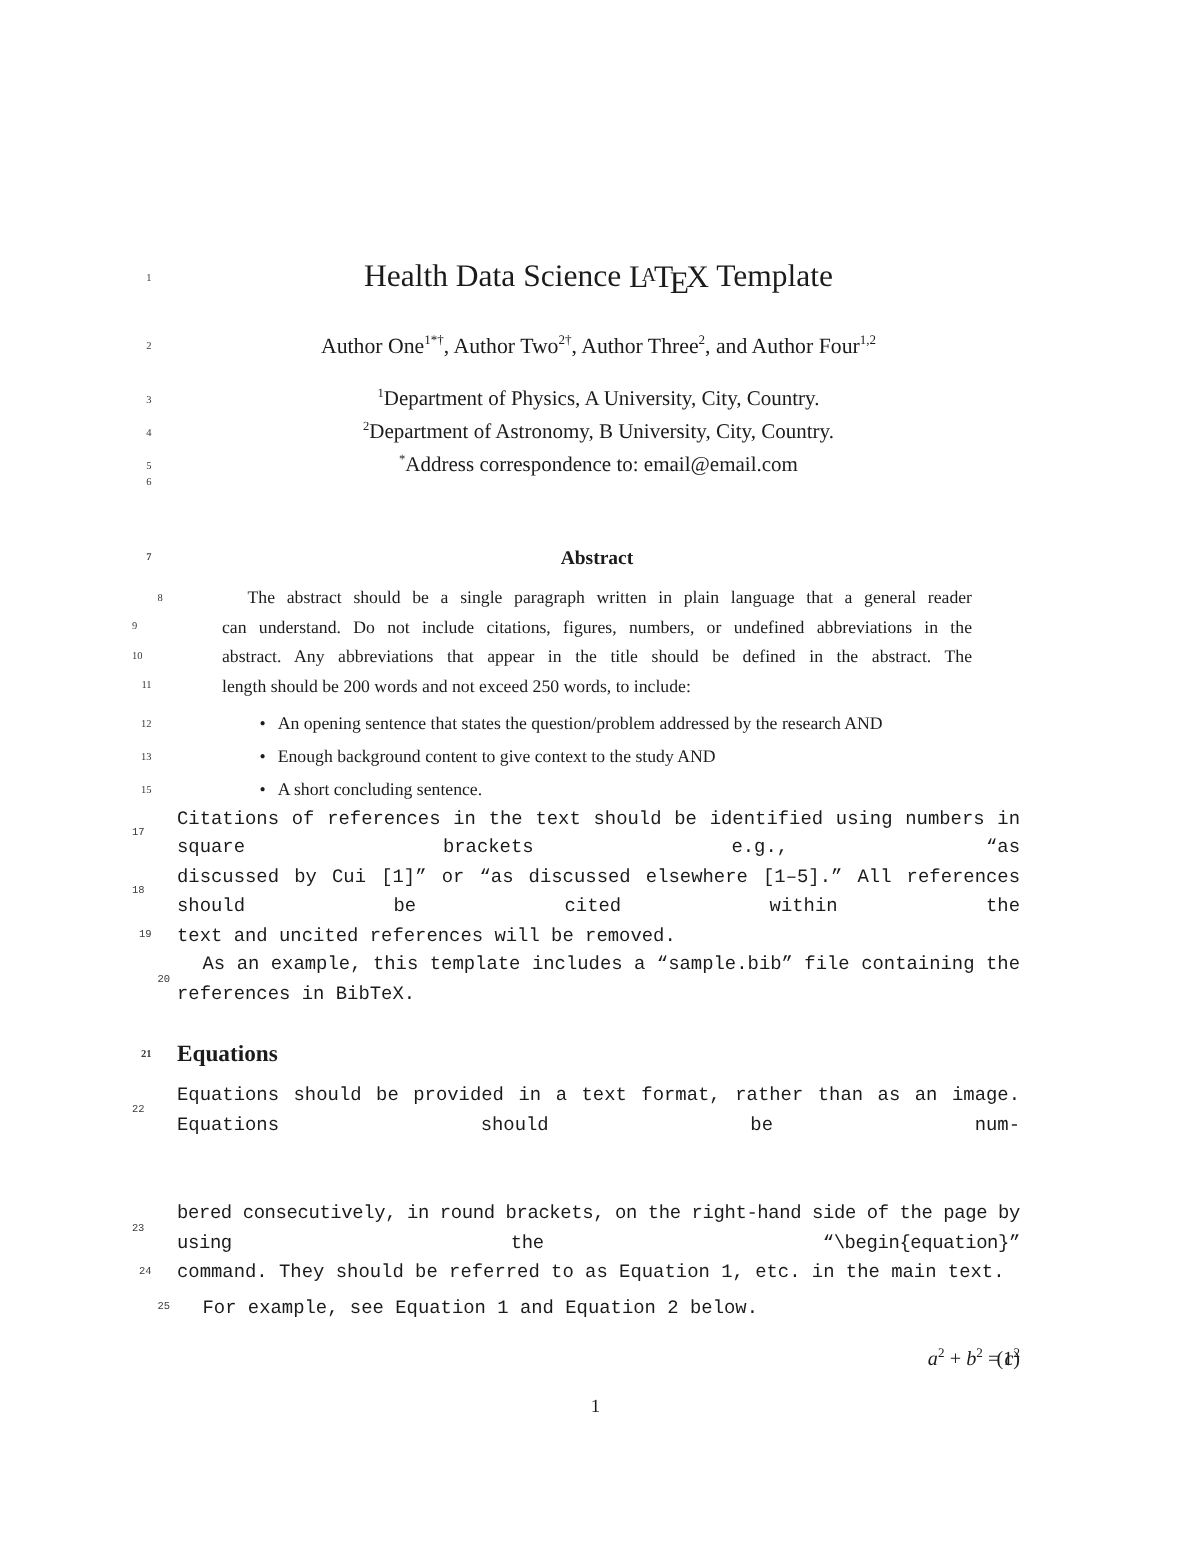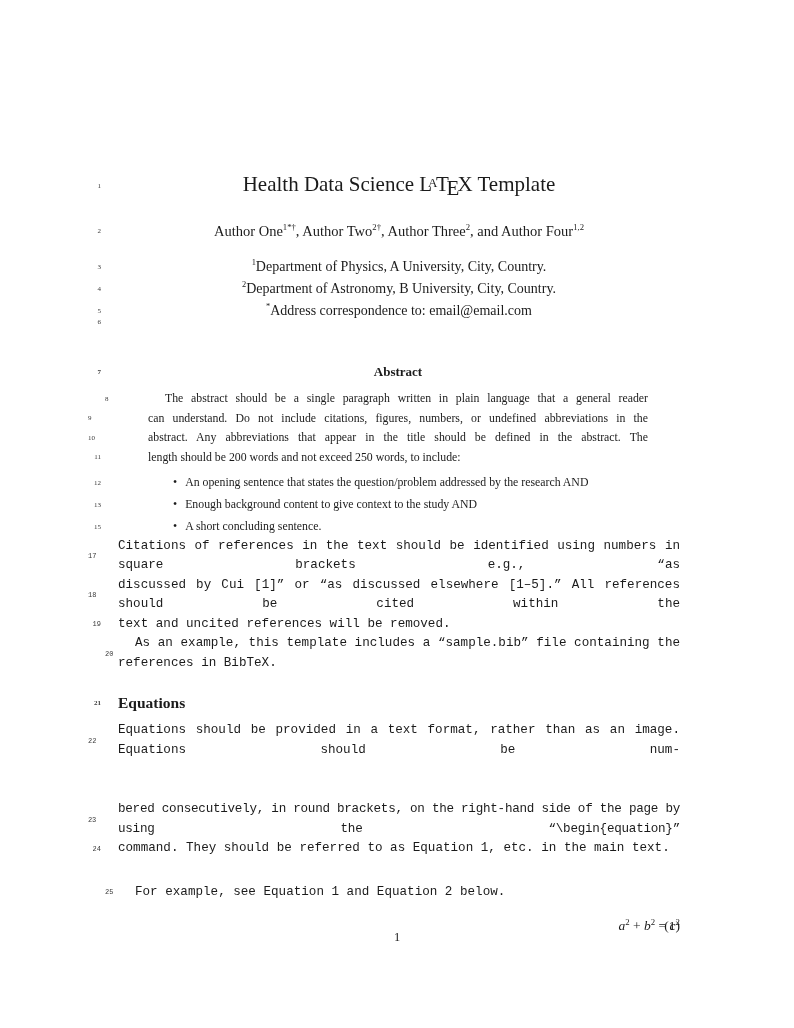--- a/index.html
+++ b/index.html
@@ -34,21 +34,21 @@
   .l-abs-head{text-align:center;font-weight:bold;font-size:13px;line-height:16px;margin-top:42px;margin-bottom:9px;}
   .l-abs{font-size:11.8px;line-height:19.5px;text-align:justify;}
   .l-bullet{font-size:11.8px;line-height:19.5px;padding-left:25px;margin-top:2.5px;}
   .l-abs + .l-bullet{margin-top:6px;}
   .dot{margin-right:8px;}
   
   .l-sec-head{font-size:15.5px;font-weight:bold;line-height:20px;margin-top:20px;margin-bottom:8px;}
   .l-body{font-size:12.6px;line-height:19.5px;text-align:justify;font-family:Liberation Mono, monospace;}
   .indent{text-indent:17px;}
   .fill{text-align-last:justify;}
-  .par{margin-top:24px;}
+  .par{margin-top:4px;}
   .tight{letter-spacing:-0.25px;word-spacing:-1.1px;margin-top:40px;}
   
   .l-eq{margin-top:14px;font-size:13.5px;line-height:20px;text-align:right;}
   .mi{font-style:italic;}
   .l-eq sup{font-size:65%;}
   .eq-num{position:absolute;right:0;top:50%;transform:translateY(-50%);}
   
   .footer{position:absolute;left:0;top:930px;width:100%;text-align:center;font-size:12.5px;}
 </style>
 </head>

